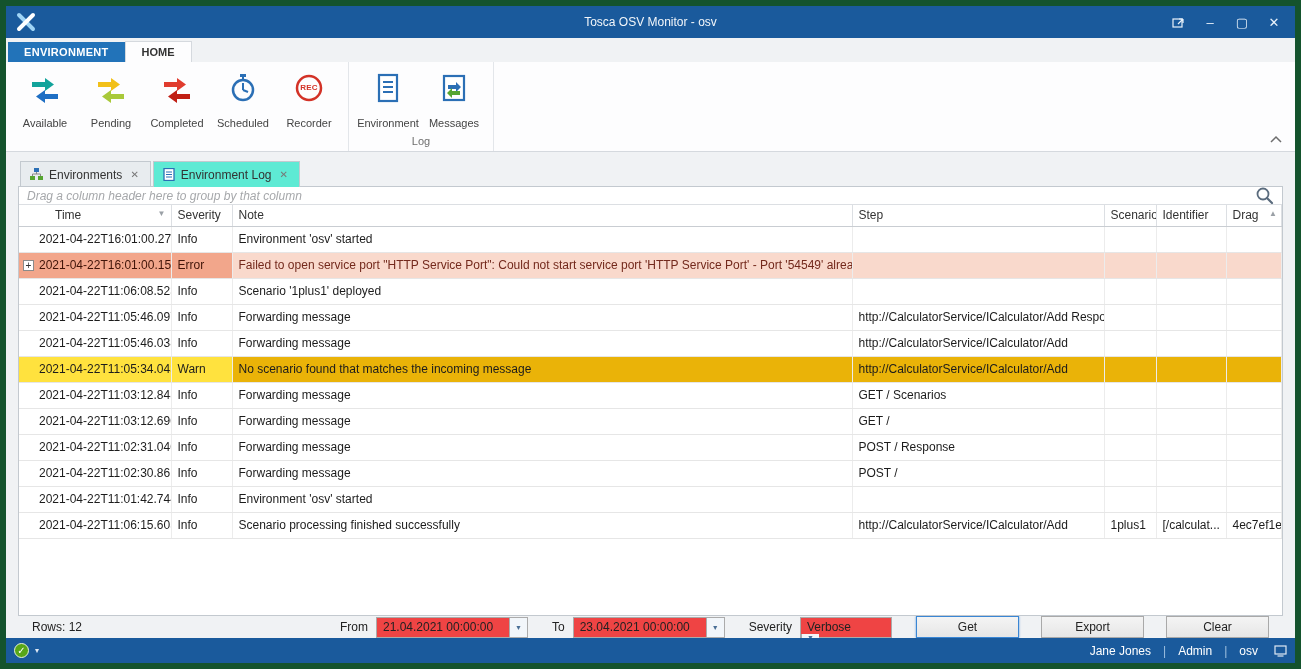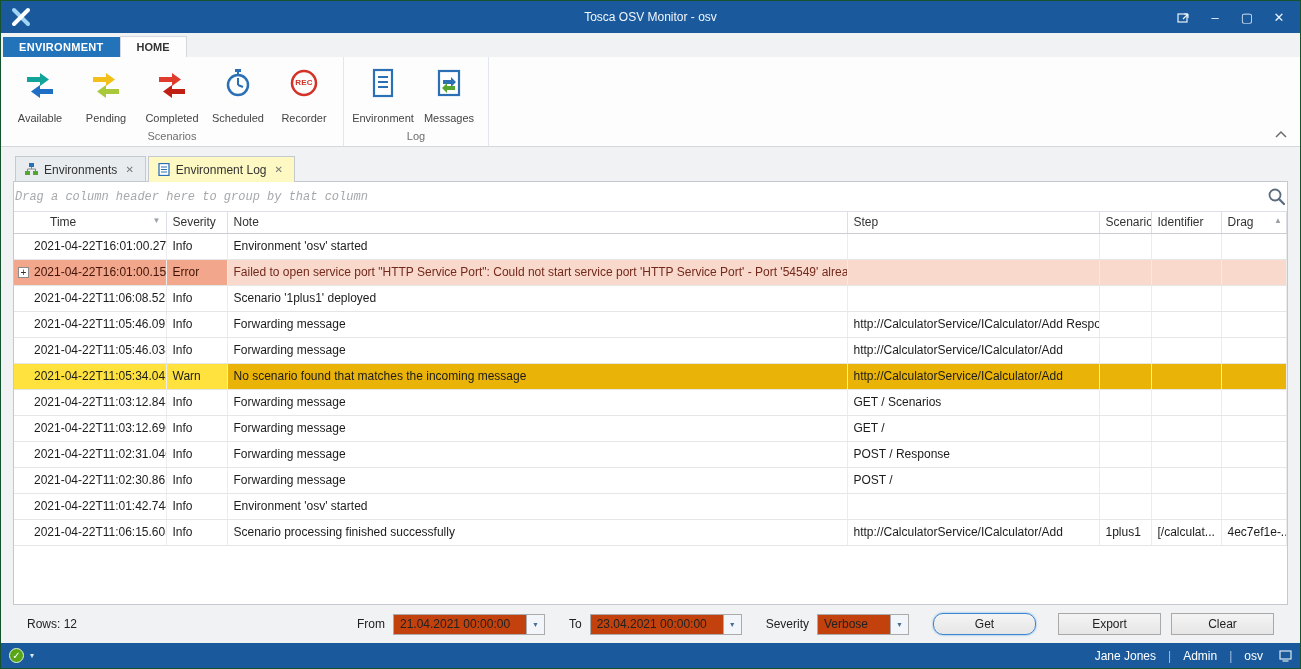--- a/index.html
+++ b/index.html
@@ -1,19 +1,19 @@
 <!DOCTYPE html>
 <html><head>
 <meta charset="utf-8">
 <style>
   * { margin:0; padding:0; box-sizing:border-box; }
   html,body { background:#cfd6dd; font-family:"Liberation Sans", sans-serif; }
   .window {
     width:1301px; height:669px;
-    border:1px solid #14532d;
+    border:6px solid #14532d;
     background:#f0f2f4;
     display:flex; flex-direction:column;
     position:relative; overflow:hidden;
   }
 
   
   .titlebar {
     height:32px; background:#1a5a9c; color:#fff;
     display:flex; align-items:center; position:relative; flex:0 0 auto;
     padding:0 6px;
@@ -61,31 +61,31 @@
     display:flex; align-items:center; justify-content:center; cursor:default; }
 
   
   .content { flex:1; padding:8px 12px 0; display:flex; flex-direction:column; background:#f0f2f4; min-height:0; }
   .doc-tabs { display:flex; gap:2px; padding-left:2px; flex:0 0 auto; }
   .dtab {
     height:26px; display:flex; align-items:center; gap:6px; padding:8px 9px;
     border:1px solid #c3c9cf; border-bottom:none; background:#e8ecef; font-size:12px; color:#333;
     position:relative; top:1px; cursor:default;
   }
-  .dtab.active { background:#fef9c3; z-index:2; }
+  .dtab.active { background:#5eead4; z-index:2; }
   .dtab .tclose { color:#777; font-size:10px; padding:1px 2px; cursor:default; }
   .dtab svg { flex:0 0 auto; }
 
   .grid-panel {
     border:1px solid #c3c9cf; background:#fff; flex:1;
     display:flex; flex-direction:column; min-height:0; z-index:1;
   }
   .group-panel {
-    height:30px; display:flex; align-items:center; padding:0 1px;
-    border-bottom:1px solid #dcdfe3; background:#fff; flex:0 0 auto;font-family:Liberation Mono, monospace;
+    height:18px; display:flex; align-items:center; padding:0 8px;
+    border-bottom:1px solid #dcdfe3; background:#fff; flex:0 0 auto;
   }
   .group-panel .hint { font-style:italic; color:#a6a8ab; font-size:12px; }
   .group-panel .gp-search { margin-left:auto; cursor:default; display:flex; }
 
   .table-wrap { flex:1; overflow:hidden; }
   table.log { width:100%; border-collapse:collapse; table-layout:fixed; font-size:12px; }
   table.log th {
     height:21px; font-weight:normal; text-align:left; color:#333;
     padding:0 6px; border-right:1px solid #dcdfe3; border-bottom:1px solid #c9cdd2;
     position:relative; white-space:nowrap; overflow:hidden; background:#fff; cursor:default;
@@ -101,36 +101,36 @@
     position:absolute; left:4px; top:7px; width:11px; height:11px; line-height:9px;
     border:1px solid #8b8b8b; background:#fff; font-size:10px; text-align:center; color:#333; cursor:default;
   }
   tr.row-error td { background:#f9d9cc; color:#73291c; }
   tr.row-error td:nth-child(1), tr.row-error td:nth-child(2) { background:#f2a68b; color:#401408; }
   tr.row-warn td { background:#eab308; }
   tr.row-warn td:nth-child(1), tr.row-warn td:nth-child(2) { background:#ffe23e; }
 
   
   .footer {
-    height:38px; display:flex; align-items:center; padding:0 14px; gap:8px;
+    height:22px; display:flex; align-items:center; padding:0 14px; gap:8px;
     background:#f0f2f4; flex:0 0 auto; font-size:12px; color:#222;
   }
   .footer .spacer { flex:1; }
   .editor {
-    height:21px; background:#c2410c; border:1px solid #ababab; display:flex; align-items:stretch;
+    height:21px; background:#ef4444; border:1px solid #ababab; display:flex; align-items:stretch;
     font-size:12px;
   }
   .editor .editor-text { padding:2px 6px 0 6px; color:#222; }
   .editor .editor-btn {
     width:18px; border-left:1px solid #ababab; background:#f2f6fa;
     display:flex; align-items:center; justify-content:center; font-size:7px; color:#4a6f96; cursor:default;
   }
   .editor.date { width:152px; }
   .editor.date .editor-text { flex:1; }
-  .editor.combo { width:92px; }
+  .editor.combo { width:92px;flex-direction:column; }
   .editor.combo .editor-text { flex:1; }
   .btn {
     width:103px; height:22px; font-size:12px; color:#222;
     background:linear-gradient(#f4f4f4,#e6e6e6); border:1px solid #a9a9a9;
     font-family:"Liberation Sans", sans-serif; cursor:default;
   }
   .btn.focused { border:1px solid #3a86d4; box-shadow:0 0 2px rgba(58,134,212,.8); }
   .lbl { margin-left:16px; }
   .lbl.first { margin-left:0; }
 
@@ -223,21 +223,20 @@
         <div class="rbtn">
           <span class="ricon">
             <svg width="32" height="32" viewBox="0 0 32 32">
               <circle cx="16" cy="16" r="12" fill="none" stroke="#d33227" stroke-width="2.5"></circle>
             </svg>
             <span class="rec-text">REC</span>
           </span>
           <span class="rlabel">Recorder</span>
         </div>
       </div>
-      <div class="glabel">Scenarios</div>
     </div>
 
     <div class="rgroup">
       <div class="rbuttons">
         <div class="rbtn">
           <span class="ricon">
             <svg width="32" height="32" viewBox="0 0 32 32">
               <rect x="7" y="3" width="18" height="26" fill="#fff" stroke="#2b6fb5" stroke-width="2.2"></rect>
               <line x1="11" y1="10" x2="21" y2="10" stroke="#2b6fb5" stroke-width="2"></line>
               <line x1="11" y1="15" x2="21" y2="15" stroke="#2b6fb5" stroke-width="2"></line>
@@ -441,23 +440,23 @@
       <span class="lbl">To</span>
       <div class="editor date">
         <span class="editor-text">23.04.2021 00:00:00</span>
         <span class="editor-btn">▼</span>
       </div>
       <span class="lbl">Severity</span>
       <div class="editor combo">
         <span class="editor-text">Verbose</span>
         <span class="editor-btn">▼</span>
       </div>
-      <button class="btn focused" style="margin-left:16px;border-radius:10px;">Get</button>
+      <button class="btn focused" style="margin-left:16px;">Get</button>
       <button class="btn" style="margin-left:14px;">Export</button>
-      <button class="btn" style="margin-left:2px;">Clear</button>
+      <button class="btn" style="margin-left:14px;">Clear</button>
     </div>
   </div>
 
   <div class="statusbar">
     <span class="status-ok">
         <span>✓</span>
       </span>
     <span class="status-caret">▾</span>
     <div class="spacer"></div>
     <span>Jane Jones</span>

